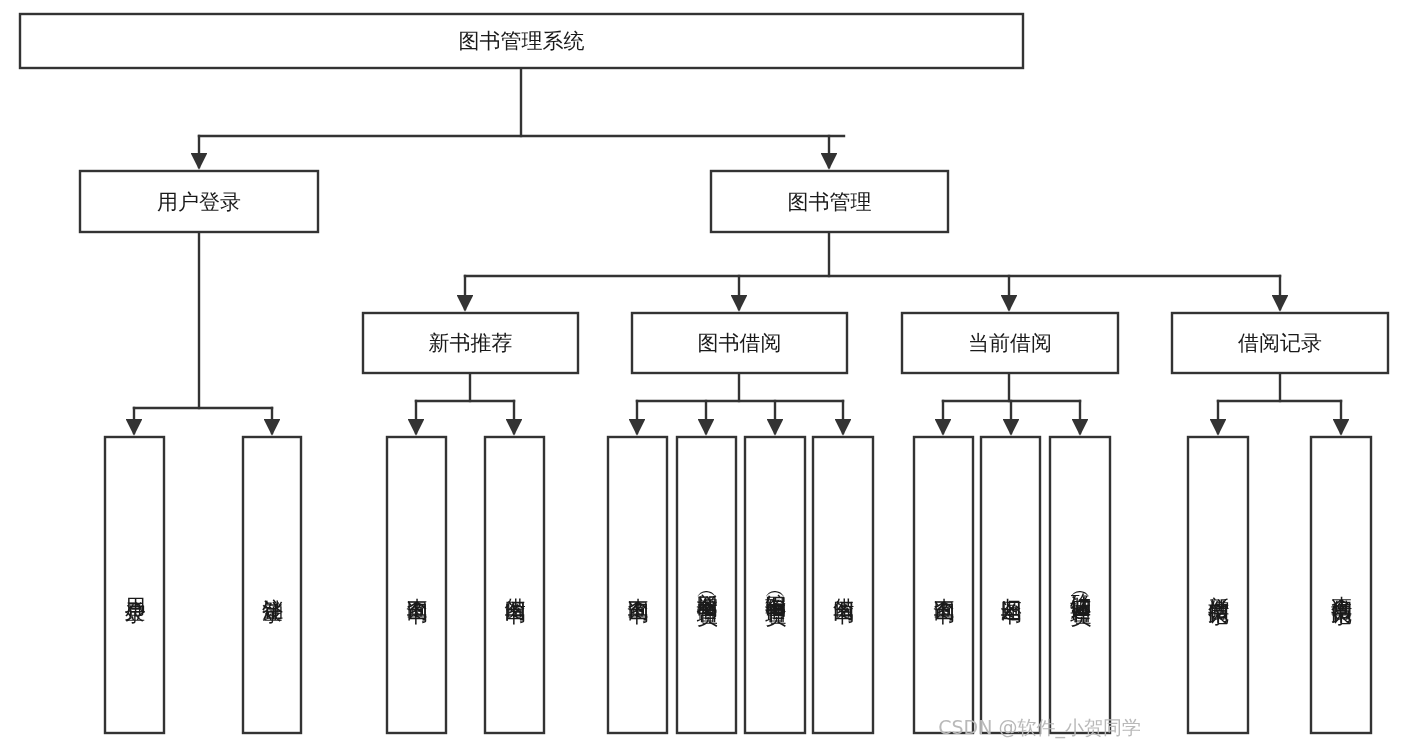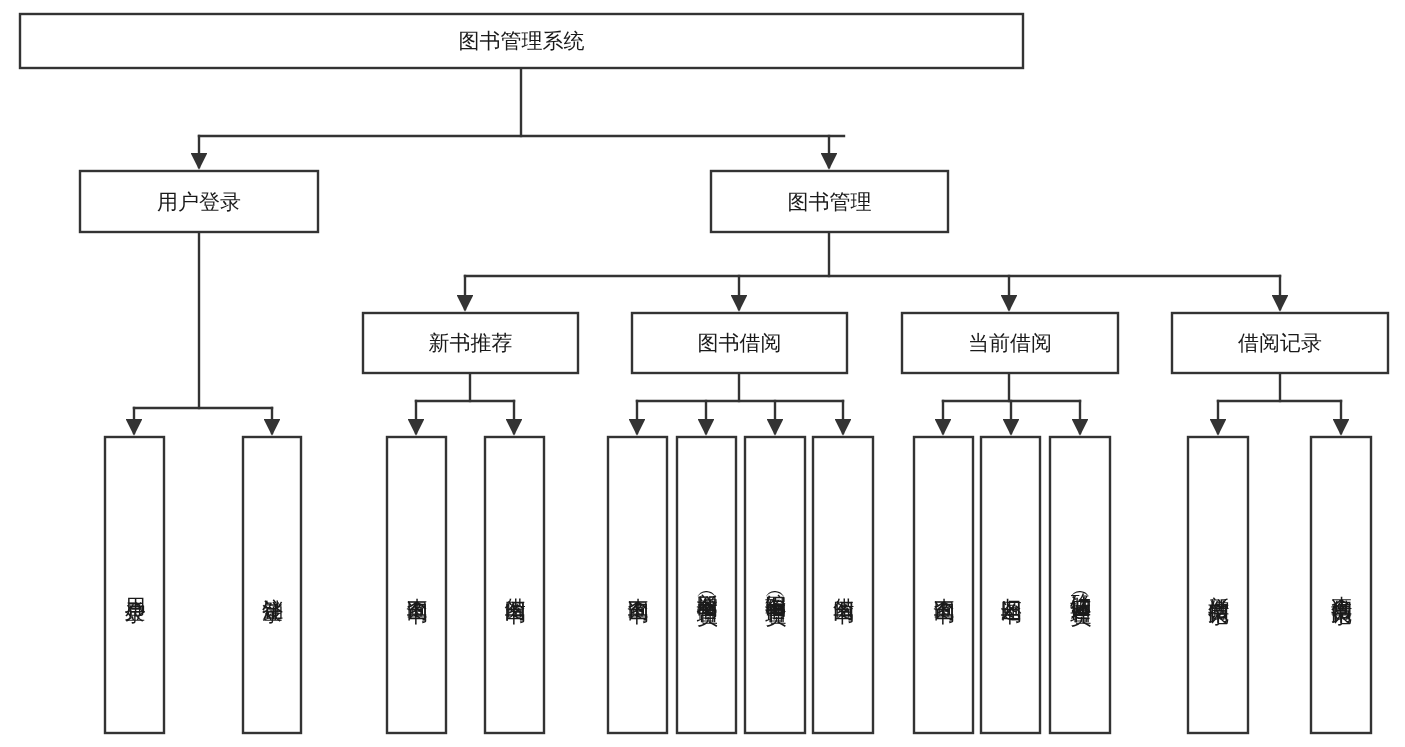--- a/index.html
+++ b/index.html
@@ -237,13 +237,14 @@
         <span class="leaf-label">确认归还（管理员）</span>
       </div>
       <div class="leaf-label-wrap" style="left: 1188px; top: 437px; width: 60px; height: 296px;">
         <span class="leaf-label">新增借阅记录</span>
       </div>
       <div class="leaf-label-wrap" style="left: 1311px; top: 437px; width: 60px; height: 296px;">
         <span class="leaf-label">查询借阅记录</span>
       </div>
     </div>
 
+  <div class="watermark">CSDN @软件_小贺同学</div>
 </div>
 
 </body></html>

